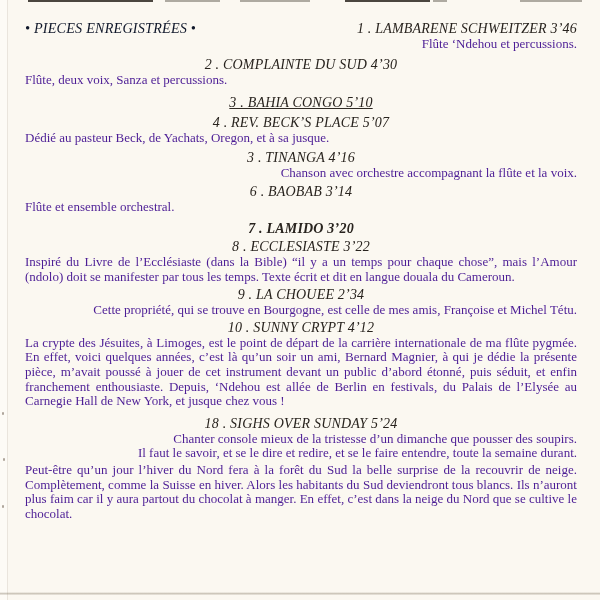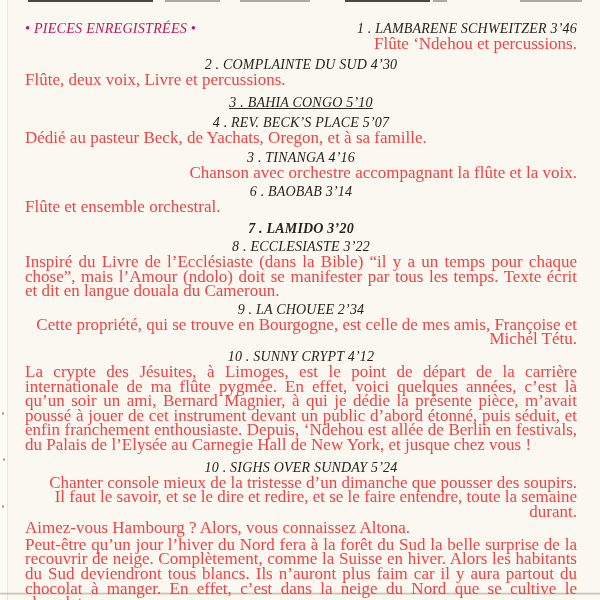--- a/index.html
+++ b/index.html
@@ -24,35 +24,35 @@
   .first-row {
     display: flex;
     justify-content: space-between;
     align-items: baseline;
   }
   .page-title {
     font-style: italic;
     font-size: 14.2px;
     line-height: 15px;
     letter-spacing: 0.2px;
-    color: #be185d;
+    color: #0f172a;
   }
   .heading {
     font-style: italic;
     font-size: 14px;
     line-height: 16px;
     letter-spacing: 0.2px;
     color: #28231e;
     white-space: nowrap;
     text-align: center;
   }
   .desc {
-    font-size: 17px;
+    font-size: 13px;
     line-height: 14.6px;
-    color: #ef4444;
+    color: #4c1d95;
   }
   .align-right { text-align: right; }
   .align-left  { text-align: left; font-family: Liberation Serif, serif; }
   .justify     { text-align: justify; }
   .entry { margin-top: 0; }
   .mt2 { margin-top: 2px; }
   .mt3 { margin-top: 3px; }
   .mt4 { margin-top: 4px; }
   .mt5 { margin-top: 5px; }
   .mt6 { margin-top: 6px; font-weight: bold; }
@@ -104,30 +104,30 @@
 <div class="page">
 
   <div class="first-row">
     <div class="page-title">• PIECES ENREGISTRÉES •</div>
     <div class="heading">1 . LAMBARENE SCHWEITZER 3’46</div>
   </div>
   <div class="desc align-right">Flûte ‘Ndehou et percussions.</div>
 
   <div class="entry align-left mt5">
     <div class="heading">2 . COMPLAINTE DU SUD 4’30</div>
-    <div class="desc">Flûte, deux voix, Livre et percussions.</div>
+    <div class="desc">Flûte, deux voix, Sanza et percussions.</div>
   </div>
 
   <div class="entry align-right mt8">
     <div class="heading">3 . BAHIA CONGO 5’10</div>
   </div>
 
   <div class="entry align-left mt4">
     <div class="heading">4 . REV. BECK’S PLACE 5’07</div>
-    <div class="desc">Dédié au pasteur Beck, de Yachats, Oregon, et à sa famille.</div>
+    <div class="desc">Dédié au pasteur Beck, de Yachats, Oregon, et à sa jusque.</div>
   </div>
 
   <div class="entry align-right mt4">
     <div class="heading">3 . TINANGA 4’16</div>
     <div class="desc">Chanson avec orchestre accompagnant la flûte et la voix.</div>
   </div>
 
   <div class="entry align-left mt4">
     <div class="heading">6 . BAOBAB 3’14</div>
     <div class="desc">Flûte et ensemble orchestral.</div>
@@ -146,25 +146,24 @@
     <div class="heading">9 . LA CHOUEE 2’34</div>
     <div class="desc">Cette propriété, qui se trouve en Bourgogne, est celle de mes amis, Françoise et Michel Tétu.</div>
   </div>
 
   <div class="entry align-left mt2">
     <div class="heading">10 . SUNNY CRYPT 4’12</div>
     <div class="desc justify">La crypte des Jésuites, à Limoges, est le point de départ de la carrière internationale de ma flûte pygmée. En effet, voici quelques années, c’est là qu’un soir un ami, Bernard Magnier, à qui je dédie la présente pièce, m’avait poussé à jouer de cet instrument devant un public d’abord étonné, puis séduit, et enfin franchement enthousiaste. Depuis, ‘Ndehou est allée de Berlin en festivals, du Palais de l’Elysée au Carnegie Hall de New York, et jusque chez vous !</div>
   </div>
 
   <div class="entry align-right mt7">
-    <div class="heading">10 . SIGHS OVER SUNDAY 5’24</div>
+    <div class="heading">18 . SIGHS OVER SUNDAY 5’24</div>
     <div class="desc"><span>Chanter console mieux de la tristesse d’un dimanche que pousser des soupirs.</span><br><span>Il faut le savoir, et se le dire et redire, et se le faire entendre, toute la semaine durant.</span></div>
   </div>
 
   <div class="entry align-left mt2">
-    <div class="desc">Aimez-vous Hambourg ? Alors, vous connaissez Altona.</div>
   </div>
 
   <div class="entry align-right mt2">
     <div class="desc justify">Peut-être qu’un jour l’hiver du Nord fera à la forêt du Sud la belle surprise de la recouvrir de neige. Complètement, comme la Suisse en hiver. Alors les habitants du Sud deviendront tous blancs. Ils n’auront plus faim car il y aura partout du chocolat à manger. En effet, c’est dans la neige du Nord que se cultive le chocolat.</div>
   </div>
 
 </div>
 
 </body></html>

